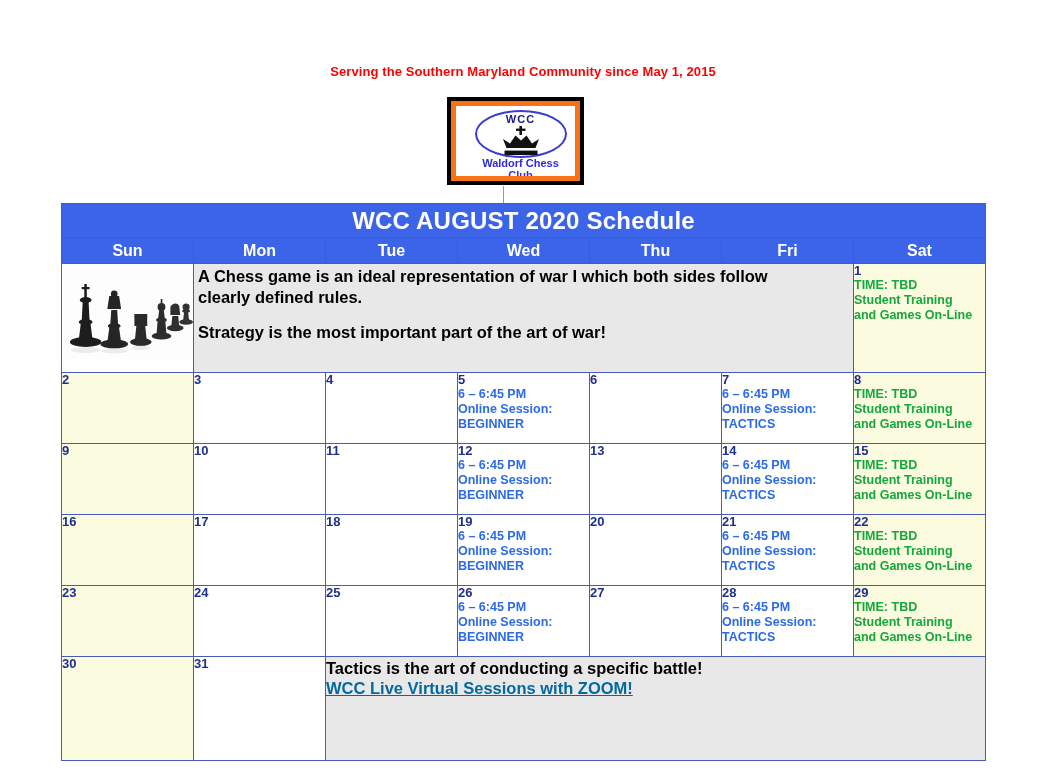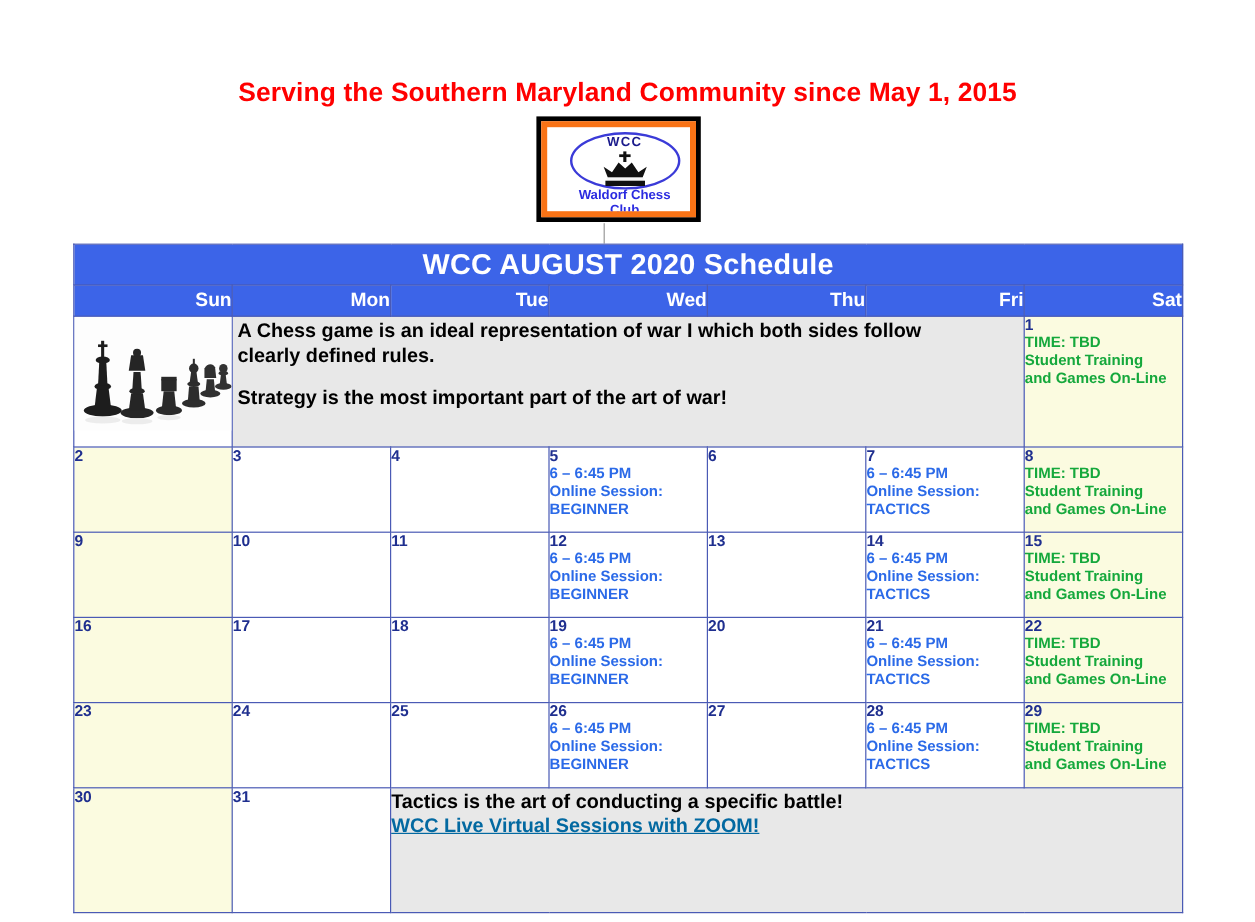--- a/index.html
+++ b/index.html
@@ -18,21 +18,21 @@
   }
 
   
   .tagline {
     position: absolute;
     top: 64px;
     left: 0;
     width: 1046px;
     text-align: center;
     color: #ff0000;
-    font-size: 22px;
+    font-size: 13px;
     font-weight: bold;
     letter-spacing: 0.1px;
     white-space: nowrap;
   }
 
   
   .logo-wrap {
     position: absolute;
     top: 97px;
     left: 447px;
@@ -117,21 +117,21 @@
     text-align: center;
     height: 33px;
     line-height: 33px;
     letter-spacing: 0.2px;
   }
   .dayhead {
     background: #3c64e8;
     color: #ffffff;
     font-size: 16px;
     font-weight: bold;
-    text-align: right;
+    text-align: center;
     height: 25px;
     line-height: 25px;
   }
 
   .cell {
     vertical-align: top;
     background: #ffffff;
     height: 71px;
     padding: 2px 3px 0 3px;
   }

